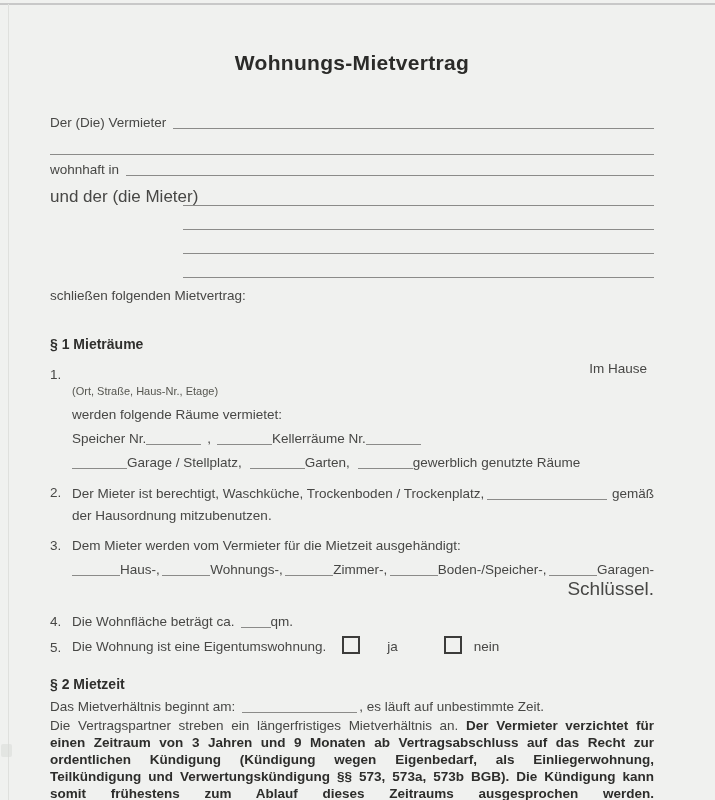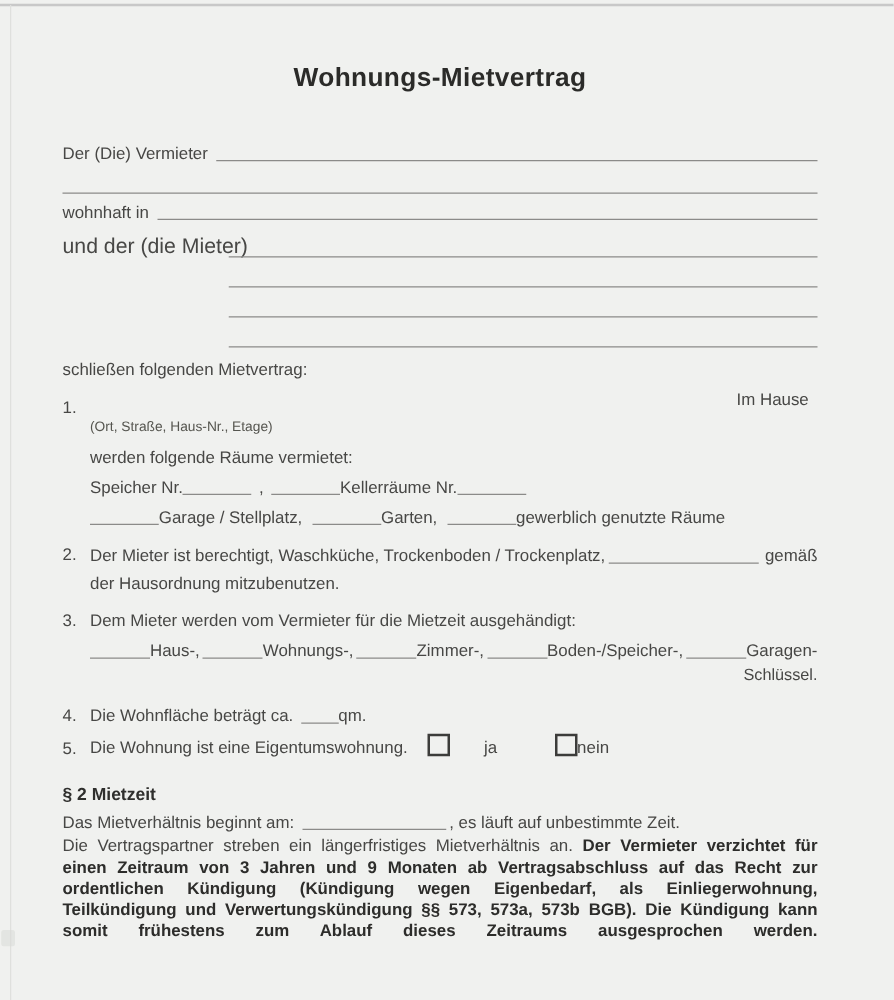--- a/index.html
+++ b/index.html
@@ -67,28 +67,28 @@
   .w55 { width: 55px; }
   .w48 { width: 48px; }
   .w30 { width: 30px; }
   .w120 { width: 120px; }
   .w115 { width: 115px; }
 
   .sb { display: flex; justify-content: space-between; align-items: flex-end; height: 23px; }
   .sb .left { display: flex; align-items: flex-end; white-space: nowrap; }
   .sb .left .blank { margin-bottom: 2px; }
   .cont-line { margin-top: 5px; line-height: 17px; }
-  .right-line { text-align: right; height: 22px; line-height: 22px; font-size: 13px; }
+  .right-line { text-align: right; height: 22px; line-height: 22px; font-size: 19px; }
 
   .cbrow { display: flex; align-items: center; height: 20px; margin-top: 6px; font-size: 13.5px; }
   .checkbox { width: 14px; height: 14px; border: 2px solid #3c3c3a; background: transparent; flex: none; margin-top: -3px; }
   .cb1 { margin-left: 16px; }
   .cb-lab { margin-left: 27px; }
   .cb2 { margin-left: 46px; }
-  .cb-lab2 { }
+  .cb-lab2 { margin-left: 12px; }
 
   .begin-row { margin-top: 2px; height: 20px; }
   .begin-row .post { line-height: 16px; padding-left: 2px; }
 
   .para {
     margin: 2px 0 0 0;
     font-size: 13.5px;
     line-height: 17px;
     text-align: justify;
     text-align-last: justify;
@@ -123,20 +123,21 @@
       <div class="lines">
         <div class="blank-line"></div>
         <div class="blank-line"></div>
         <div class="blank-line"></div>
         <div class="blank-line"></div>
       </div>
     </div>
 
     <p class="closing">schließen folgenden Mietvertrag:</p>
 
+    <h2 class="sec">§ 1 Mieträume</h2>
 
     <div class="item m8">
       <span class="num">1.</span>
       <div class="ibody">
         <div class="frow f22">
           <span class="lbl">Im Hause</span>
           <span class="blank grow"></span>
         </div>
         <div class="hint">(Ort, Straße, Haus-Nr., Etage)</div>
         <div class="intro">werden folgende Räume vermietet:</div>

